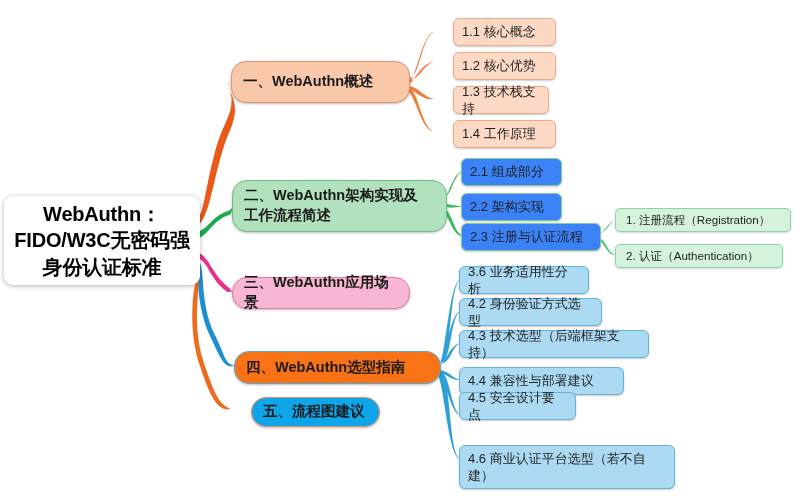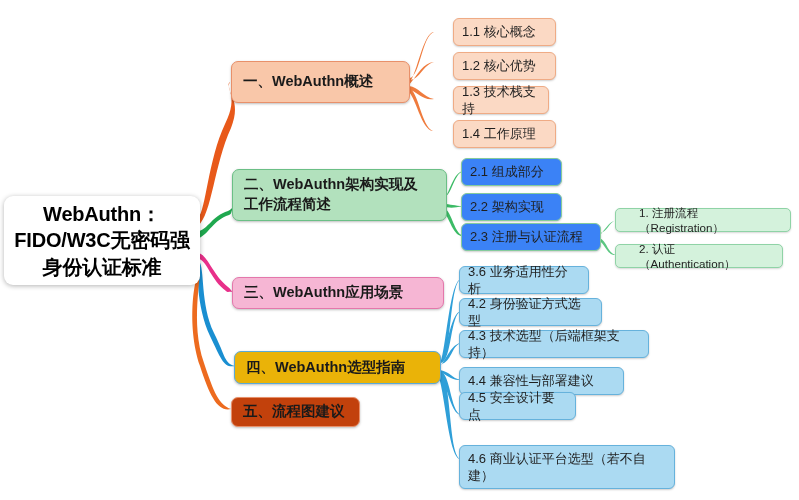--- a/index.html
+++ b/index.html
@@ -22,21 +22,21 @@
     left: 0; top: 0;
     width: 799px; height: 500px;
     pointer-events: none;
   }
 
   .node {
     position: absolute;
     box-sizing: border-box;
     display: flex;
     align-items: center;
-    border-radius: 7px;
+    border-radius: 15px;
     white-space: pre-line;
   }
 
   
   .root {
     left: 4px; top: 196px;
     width: 196px; height: 89px;
     background: #ffffff;
     border-radius: 9px;
     box-shadow: 0 1px 5px rgba(0,0,0,.30);
@@ -56,42 +56,42 @@
     font-size: 14.5px;
     color: #1a1a1a;
     padding: 0 11px;
     line-height: 1.35;
     z-index: 4;
     box-shadow: 0 1px 2.5px rgba(0,0,0,.26);
   }
   .l1.orange  { background:#f9c7a9; border:1.4px solid #e8906a; }
   .l1.green   { background:#b2e1bd; border:1.4px solid #6bbf86; }
   .l1.pink    { background:#f6b6d4; border:1.4px solid #e477ab; }
-  .l1.blue    { background:#eab308; border:1.4px solid #5aaad8; }
-  .l1.orange2 { background:#c2410c; border:1.4px solid #e8906a; }
+  .l1.blue    { background:#f97316; border:1.4px solid #5aaad8; }
+  .l1.orange2 { background:#0ea5e9; border:1.4px solid #e8906a;margin-left:20px; }
 
   
   .l2 {
     font-size: 13px;
     color: #1f1f1f;
     padding: 0 8px;
     line-height: 1.32;
     border-radius: 6px;
     z-index: 4;
     box-shadow: 0 1px 2px rgba(0,0,0,.20);
   }
   .l2.orange { background:#fbd9c4; border:1.2px solid #efab85;margin-left:20px; }
   .l2.green  { background:#3b82f6; border:1.2px solid #85cb9c; }
   .l2.blue   { background:#abdaf2; border:1.2px solid #66b2dc; }
 
   
   .l3 {
     font-size: 11.6px;
     color: #1f1f1f;
-    padding: 0 23px;
+    padding: 0 10px;
     line-height: 1.3;
     border-radius: 5px;
     background: #d4f2dc;
     border: 1.1px solid #8fd3a6;
     z-index: 4;
     box-shadow: 0 1px 2px rgba(0,0,0,.16);
   }
 </style>
 </head>
 <body>
@@ -134,24 +134,24 @@
     <path d="M 440,371 C 451,374 450,411 461,415 C 450,415 446,377 438,373 Z" fill="#2f9fd8"></path>
     <path d="M 440,372 C 452,377 448,452 460,459 C 448,458 444,380 437,374 Z" fill="#2f9fd8"></path>
   </svg>
 
   <div class="node root">WebAuthn：
 FIDO/W3C无密码强
 身份认证标准</div>
 
   <div class="node l1 orange" style="left:231px; top:61px; width:179px; height:42px;">一、WebAuthn概述</div>
 
-  <div class="node l1 green" style="left:232px; top:169px; width:215px; height:52px;">二、WebAuthn架构实现及
+  <div class="node l1 green" style="left:232px; top:180px; width:215px; height:52px;">二、WebAuthn架构实现及
 工作流程简述</div>
 
-  <div class="node l1 pink" style="left:232px; top:277px; width:212px; height:32px;">三、WebAuthn应用场景</div>
+  <div class="node l1 pink" style="left:232px; top:277px; width:178px; height:32px;">三、WebAuthn应用场景</div>
 
   <div class="node l1 blue" style="left:234px; top:351px; width:207px; height:33px;">四、WebAuthn选型指南</div>
 
   <div class="node l1 orange2" style="left:231px; top:397px; width:129px; height:30px;">五、流程图建议</div>
 
   <div class="node l2 orange" style="left:433px; top:18px; width:103px; height:28px;">1.1 核心概念</div>
   <div class="node l2 orange" style="left:433px; top:52px; width:103px; height:28px;">1.2 核心优势</div>
   <div class="node l2 orange" style="left:433px; top:86px; width:96px; height:28px;">1.3 技术栈支持</div>
   <div class="node l2 orange" style="left:433px; top:120px; width:103px; height:28px;">1.4 工作原理</div>
 

